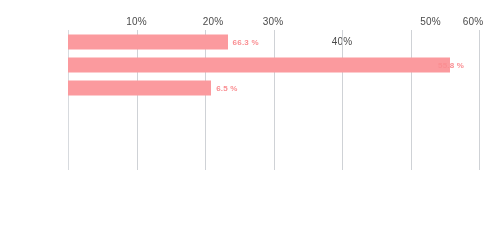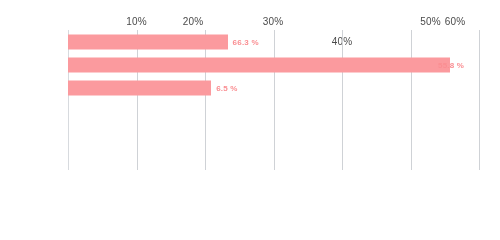--- a/index.html
+++ b/index.html
@@ -87,25 +87,25 @@
     letter-spacing: 0.2px;
   }
 </style>
 </head>
 <body>
 
 <div id="chart-root">
 
   <div id="tick-labels">
       <div class="tick-label" style="left: 136.5px; color: rgb(74, 74, 74);">10%</div>
-      <div class="tick-label" style="left: 193px; color: rgb(74, 74, 74); text-align: right;">20%</div>
+      <div class="tick-label" style="left: 213px; color: rgb(74, 74, 74); text-align: right;">20%</div>
       <div class="tick-label" style="left: 273px; color: rgb(74, 74, 74);">30%</div>
       <div class="tick-label" style="left: 342px; color: rgb(74, 74, 74); margin-top: 20px;">40%</div>
       <div class="tick-label" style="left: 410.5px; color: rgb(74, 74, 74); padding-left: 40px;">50%</div>
-      <div class="tick-label" style="left: 455px; color: rgb(74, 74, 74);">60%</div>
+      <div class="tick-label" style="left: 473px; color: rgb(74, 74, 74);">60%</div>
     </div>
 
   <div class="axis-line"></div>
 
   <div class="plot-area">
     <div id="gridlines">
         <div class="gridline" style="left: 68.5px; background: rgb(207, 210, 214);"></div>
         <div class="gridline" style="left: 137px; background: rgb(207, 210, 214);"></div>
         <div class="gridline" style="left: 205.5px; background: rgb(207, 210, 214);"></div>
         <div class="gridline" style="left: 274px; background: rgb(207, 210, 214);"></div>

